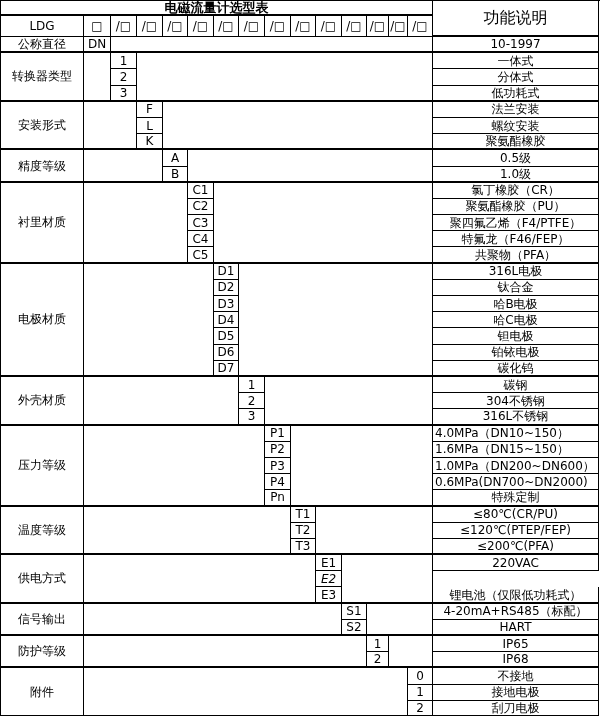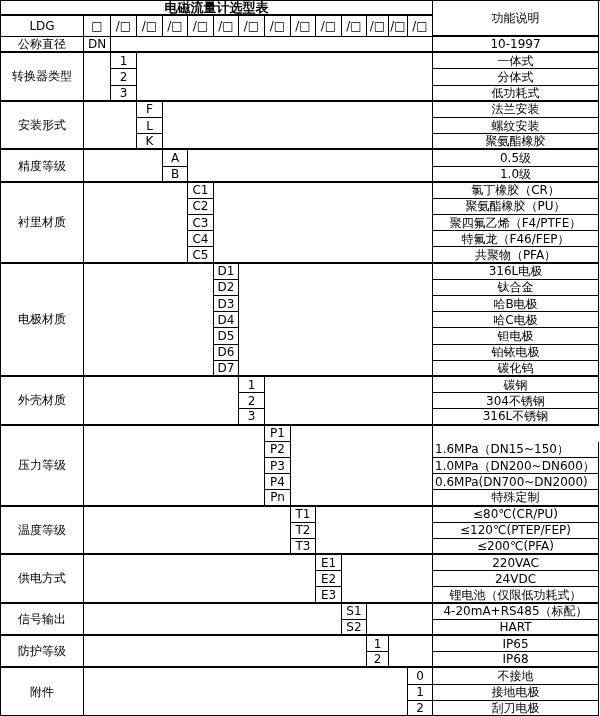--- a/index.html
+++ b/index.html
@@ -19,21 +19,21 @@
     border-right:1px solid #000;
     border-bottom:1px solid #000;
     display:flex;align-items:center;justify-content:center;
     overflow:hidden;white-space:nowrap;
     box-sizing:border-box;
     line-height:1;
   }
   .thickb{border-bottom-width:2px;}
   .left{justify-content:flex-start;padding-left:2px;}
   .title-cell{grid-column:1/16;grid-row:1/2;font-size:13px;font-weight:bold;border-bottom-width:2px;}
-  .func-header{grid-column:16/17;grid-row:1/3;border-bottom-width:2px;font-size:12px;}
+  .func-header{grid-column:16/17;grid-row:1/3;border-bottom-width:2px;font-size:16px;}
   .ldg-cell{grid-column:1/2;grid-row:2/3;}
   .box-cell{grid-column:2/3;grid-row:2/3;}
   .code{font-size:12px;}
   .label{font-size:12px;}
   .func{font-size:12px;}
 </style>
 </head>
 <body>
 
 <div class="grid" id="grid">
@@ -123,41 +123,41 @@
     <div class="c func" style="grid-area: 25 / 16 / 26 / 17;">304不锈钢</div>
     <div class="c func thickb" style="grid-area: 26 / 16 / 27 / 17;">316L不锈钢</div>
     <div class="c label thickb" style="grid-area: 27 / 1 / 32 / 2;">压力等级</div>
     <div class="c thickb" style="grid-area: 27 / 2 / 32 / 9;"></div>
     <div class="c code" style="grid-area: 27 / 9 / 28 / 10;">P1</div>
     <div class="c code" style="grid-area: 28 / 9 / 29 / 10;">P2</div>
     <div class="c code" style="grid-area: 29 / 9 / 30 / 10;">P3</div>
     <div class="c code" style="grid-area: 30 / 9 / 31 / 10;">P4</div>
     <div class="c code thickb" style="grid-area: 31 / 9 / 32 / 10;">Pn</div>
     <div class="c thickb" style="grid-area: 27 / 10 / 32 / 16;"></div>
+    <div class="c func left" style="grid-area: 27 / 16 / 28 / 17;">4.0MPa（DN10~150）</div>
     <div class="c func left" style="grid-area: 28 / 16 / 29 / 17;">1.6MPa（DN15~150）</div>
     <div class="c func left" style="grid-area: 29 / 16 / 30 / 17;">1.0MPa（DN200~DN600）</div>
     <div class="c func left" style="grid-area: 30 / 16 / 31 / 17;">0.6MPa(DN700~DN2000)</div>
     <div class="c func thickb" style="grid-area: 31 / 16 / 32 / 17;">特殊定制</div>
     <div class="c label thickb" style="grid-area: 32 / 1 / 35 / 2;">温度等级</div>
     <div class="c thickb" style="grid-area: 32 / 2 / 35 / 10;"></div>
     <div class="c code" style="grid-area: 32 / 10 / 33 / 11;">T1</div>
     <div class="c code" style="grid-area: 33 / 10 / 34 / 11;">T2</div>
     <div class="c code thickb" style="grid-area: 34 / 10 / 35 / 11;">T3</div>
     <div class="c thickb" style="grid-area: 32 / 11 / 35 / 16;"></div>
     <div class="c func" style="grid-area: 32 / 16 / 33 / 17;">≤80℃(CR/PU)</div>
     <div class="c func" style="grid-area: 33 / 16 / 34 / 17;">≤120℃(PTEP/FEP)</div>
     <div class="c func thickb" style="grid-area: 34 / 16 / 35 / 17;">≤200℃(PFA)</div>
     <div class="c label thickb" style="grid-area: 35 / 1 / 38 / 2;">供电方式</div>
     <div class="c thickb" style="grid-area: 35 / 2 / 38 / 11;"></div>
     <div class="c code" style="grid-area: 35 / 11 / 36 / 12;">E1</div>
-    <div class="c code" style="grid-area: 36 / 11 / 37 / 12;">E2</div>
+    <div class="c code" style="grid-area: 36 / 11 / 37 / 12; font-style: italic;">E2</div>
     <div class="c code thickb" style="grid-area: 37 / 11 / 38 / 12;">E3</div>
     <div class="c thickb" style="grid-area: 35 / 12 / 38 / 16;"></div>
     <div class="c func" style="grid-area: 35 / 16 / 36 / 17;">220VAC</div>
-    <div class="c func" style="grid-area: 36 / 16 / 37 / 17;">24VDC</div>
     <div class="c func thickb" style="grid-area: 37 / 16 / 38 / 17;">锂电池（仅限低功耗式）</div>
     <div class="c label thickb" style="grid-area: 38 / 1 / 40 / 2;">信号输出</div>
     <div class="c thickb" style="grid-area: 38 / 2 / 40 / 12;"></div>
     <div class="c code" style="grid-area: 38 / 12 / 39 / 13;">S1</div>
     <div class="c code thickb" style="grid-area: 39 / 12 / 40 / 13;">S2</div>
     <div class="c thickb" style="grid-area: 38 / 13 / 40 / 16;"></div>
     <div class="c func" style="grid-area: 38 / 16 / 39 / 17;">4-20mA+RS485（标配）</div>
     <div class="c func thickb" style="grid-area: 39 / 16 / 40 / 17;">HART</div>
     <div class="c label thickb" style="grid-area: 40 / 1 / 42 / 2;">防护等级</div>
     <div class="c thickb" style="grid-area: 40 / 2 / 42 / 13;"></div>

